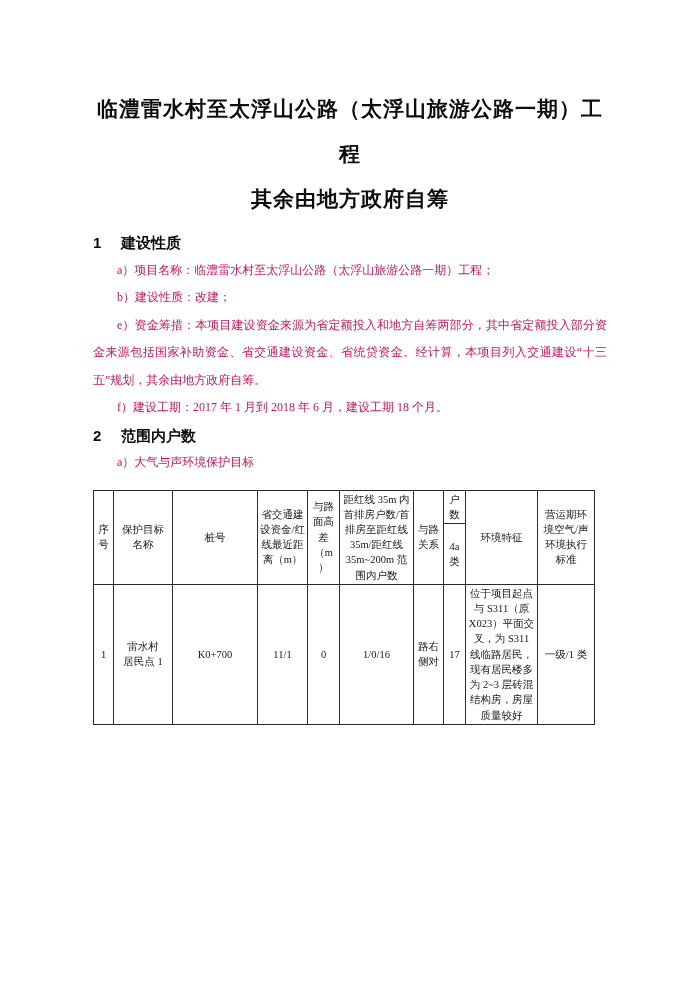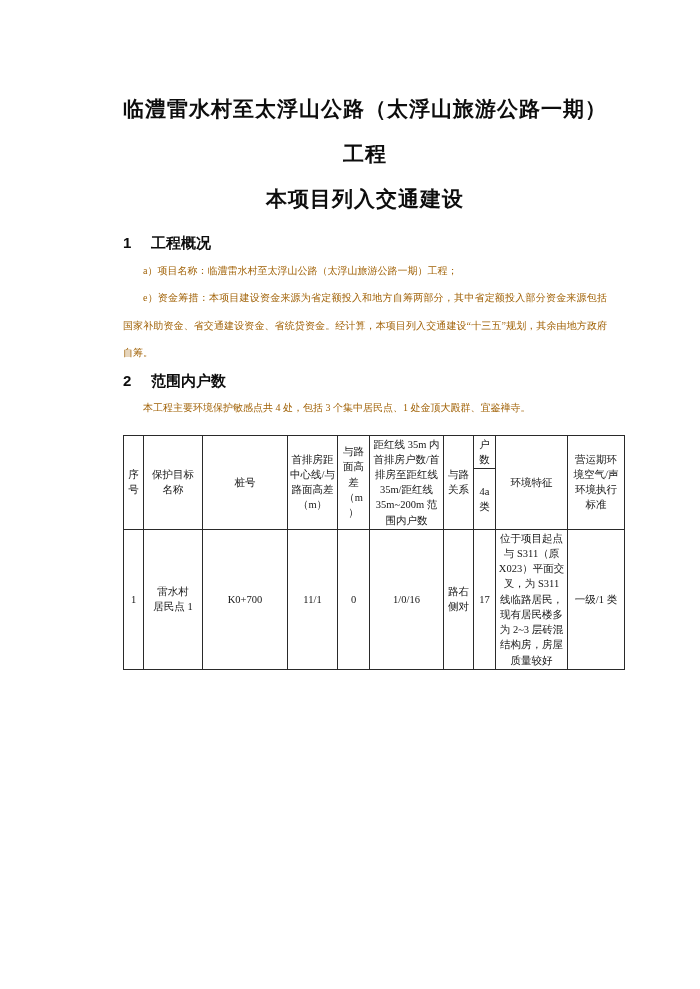--- a/index.html
+++ b/index.html
@@ -7,21 +7,20 @@
 
   .page {
     width: 700px;
     height: 797px;
     background: #ffffff;
     position: relative;
     overflow: hidden;
     font-family: "Liberation Serif", "DejaVu Serif", serif;
     color: #161616;
     box-sizing: border-box;
-    padding-left: 30px;
   }
 
   .content {
     padding: 86px 93px 0 93px;
   }
 
   .doc-title {
     font-family: "Liberation Sans", "DejaVu Sans", sans-serif;
     font-weight: bold;
     font-size: 21px;
@@ -37,26 +36,26 @@
     font-weight: bold;
     font-size: 15px;
     line-height: 27.5px;
     color: #0d0d0d;
     margin: 0;
     display: flex;
   }
   .sec-num { width: 28px; flex: 0 0 28px; }
 
   .body-p {
-    font-size: 10px;
+    font-size: 12px;
     line-height: 27.5px;
     text-align: justify;
     text-indent: 2em;
     margin: 0;
-    color: #a16207;
+    color: #be185d;
   }
 
   .table-wrap { margin-top: 13px; }
 
   table.sens-table {
     border-collapse: collapse;
     table-layout: fixed;
     width: 501px;
     border: 1.5px solid #2a2a2a;
   }
@@ -79,37 +78,39 @@
   .pre-line { white-space: pre-line; }
 </style>
 </head>
 <body>
 
 <div class="page">
   <div class="content">
 
     <h1 class="doc-title">
       <div>临澧雷水村至太浮山公路（太浮山旅游公路一期）工程</div>
-      <div>本项目列入交通建设</div>
+      <div>其余由地方政府自筹</div>
     </h1>
 
     <h2 class="sec-heading">
       <span class="sec-num">1</span>
-      <span>工程概况</span>
+      <span>建设性质</span>
     </h2>
 
     <p class="body-p">a）项目名称：临澧雷水村至太浮山公路（太浮山旅游公路一期）工程；</p>
+    <p class="body-p">b）建设性质：改建；</p>
     <p class="body-p">e）资金筹措：本项目建设资金来源为省定额投入和地方自筹两部分，其中省定额投入部分资金来源包括国家补助资金、省交通建设资金、省统贷资金。经计算，本项目列入交通建设“十三五”规划，其余由地方政府自筹。</p>
+    <p class="body-p">f）建设工期：2017 年 1 月到 2018 年 6 月，建设工期 18 个月。</p>
 
     <h2 class="sec-heading">
       <span class="sec-num">2</span>
       <span>范围内户数</span>
     </h2>
 
-    <p class="body-p">本工程主要环境保护敏感点共 4 处，包括 3 个集中居民点、1 处金顶大殿群、宜鉴禅寺。</p>
+    <p class="body-p">a）大气与声环境保护目标</p>
 
     <div class="table-wrap">
       <table class="sens-table">
         <colgroup>
           <col style="width:20px">
             <col style="width:59px">
             <col style="width:85px">
           <col style="width:50px">
             <col style="width:32px">
             <col style="width:74px">
@@ -117,21 +118,21 @@
             <col style="width:22px">
             <col style="width:72px">
           <col style="width:57px">
         </colgroup>
         <tbody>
             <tr class="hdr-top">
           <th rowspan="2">序号</th>
           <th rowspan="2" class="pre-line">保护目标
 名称</th>
           <th rowspan="2">桩号</th>
-          <th rowspan="2">首排房距中心线/与路面高差（m）</th>
+          <th rowspan="2">省交通建设资金/红线最近距离（m）</th>
           <th rowspan="2">与路面高差（m）</th>
           <th rowspan="2">距红线 35m 内首排房户数/首排房至距红线 35m/距红线 35m~200m 范围内户数</th>
           <th rowspan="2">与路关系</th>
           <th>户数</th>
           <th rowspan="2">环境特征</th>
           <th rowspan="2">营运期环境空气/声环境执行标准</th>
         </tr>
         <tr class="hdr-bottom">
           <th>4a 类</th>
         </tr>

